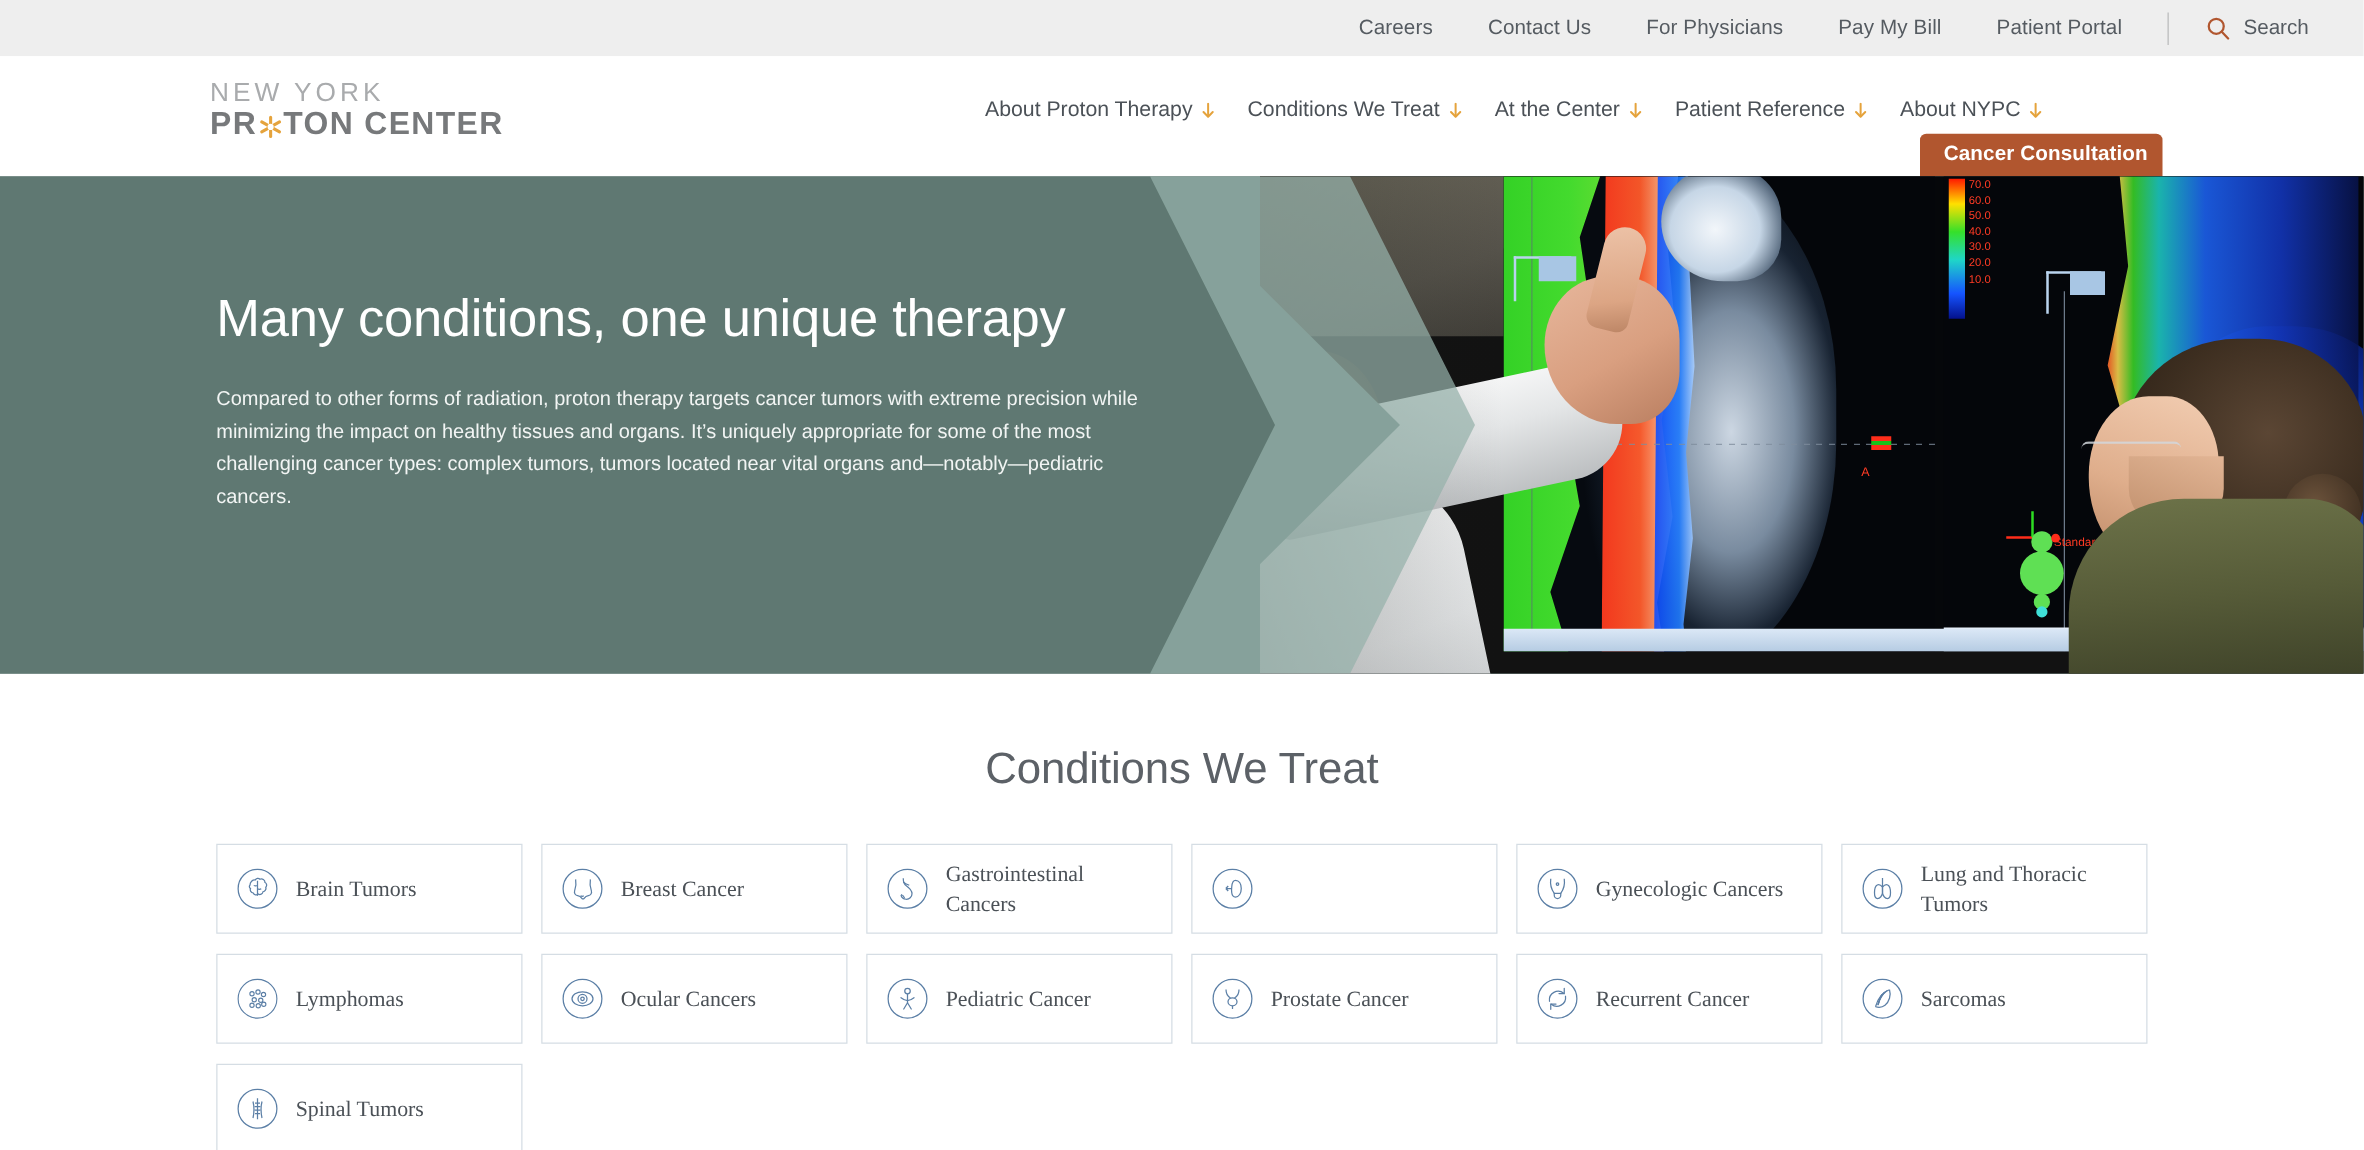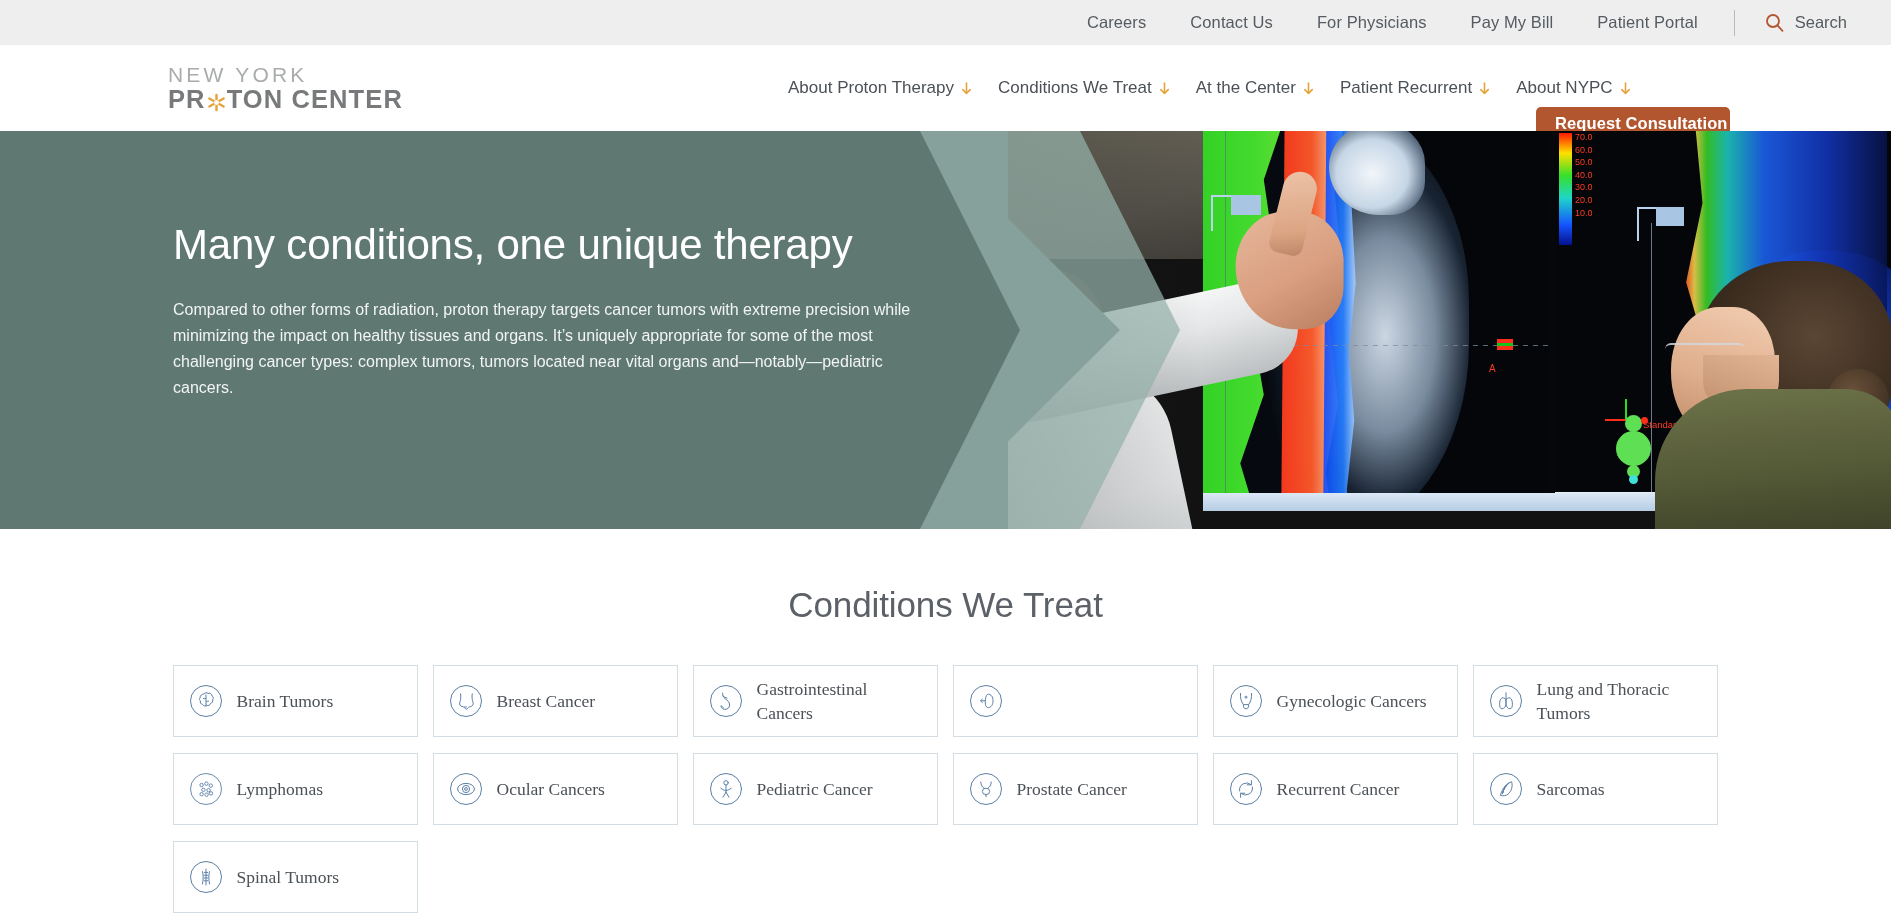--- a/index.html
+++ b/index.html
@@ -135,20 +135,21 @@
     margin-top: 2px;
     font-weight: 700;
   }
 
   
   .hero {
     position: relative;
     height: 398px;
     background: #5f7872;
     overflow: hidden;
+    margin-top: 10px;
   }
   .hero-photo {
     position: absolute;
     inset: 0 0 0 1008px;
     overflow: hidden;
     background: #121212;
   }
   
   .room-wall {
     position: absolute;
@@ -512,21 +513,21 @@
       <span class="nav-arrow">
         <svg width="11" height="13" viewBox="0 0 11 13">
             <g stroke="#e5a33c" stroke-width="1.6" fill="none" stroke-linecap="round" stroke-linejoin="round">
               <line x1="5.5" y1="1" x2="5.5" y2="11"></line>
               <polyline points="1.8,7.6 5.5,11.4 9.2,7.6"></polyline>
             </g>
           </svg>
       </span>
     </div>
     <div class="nav-item">
-      <span>Patient Recurrent</span>
+      <span>Patient Reference</span>
       <span class="nav-arrow">
         <svg width="11" height="13" viewBox="0 0 11 13">
             <g stroke="#e5a33c" stroke-width="1.6" fill="none" stroke-linecap="round" stroke-linejoin="round">
               <line x1="5.5" y1="1" x2="5.5" y2="11"></line>
               <polyline points="1.8,7.6 5.5,11.4 9.2,7.6"></polyline>
             </g>
           </svg>
       </span>
     </div>
     <div class="nav-item">
@@ -536,21 +537,21 @@
             <g stroke="#e5a33c" stroke-width="1.6" fill="none" stroke-linecap="round" stroke-linejoin="round">
               <line x1="5.5" y1="1" x2="5.5" y2="11"></line>
               <polyline points="1.8,7.6 5.5,11.4 9.2,7.6"></polyline>
             </g>
           </svg>
       </span>
     </div>
   </nav>
 
   <button class="cta-button">
-    <span class="cta-label">Request Consultation</span>
+    <span class="cta-label">Cancer Consultation</span>
     <span class="cta-arrow">→</span>
   </button>
 </header>
 
 <section class="hero">
 
   <div class="hero-photo">
     <div class="room-wall"></div>
     <div class="room-wall2"></div>
 

